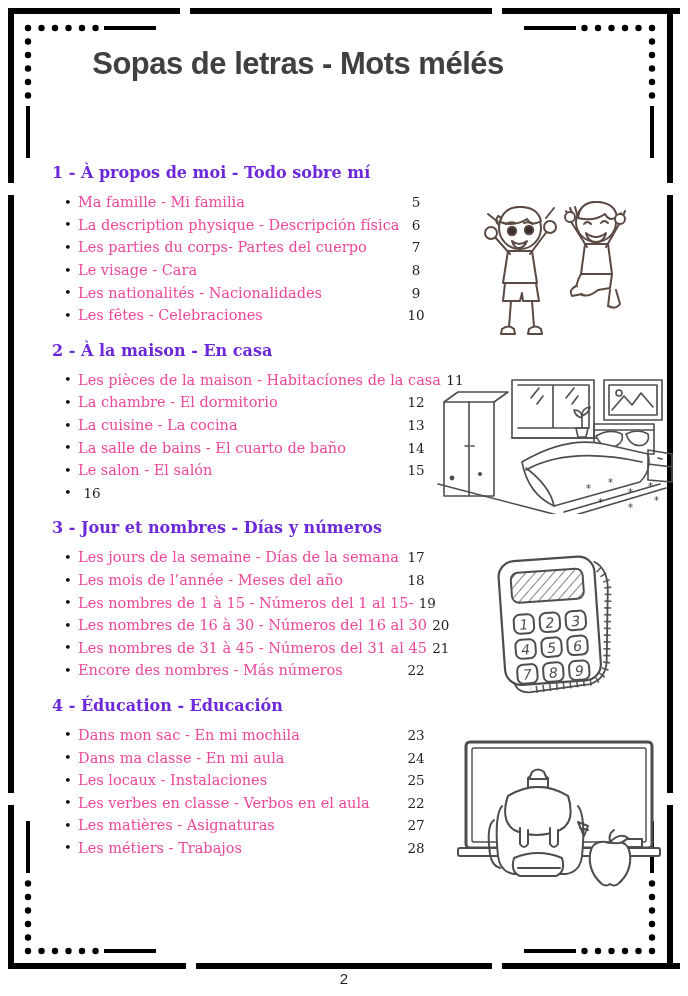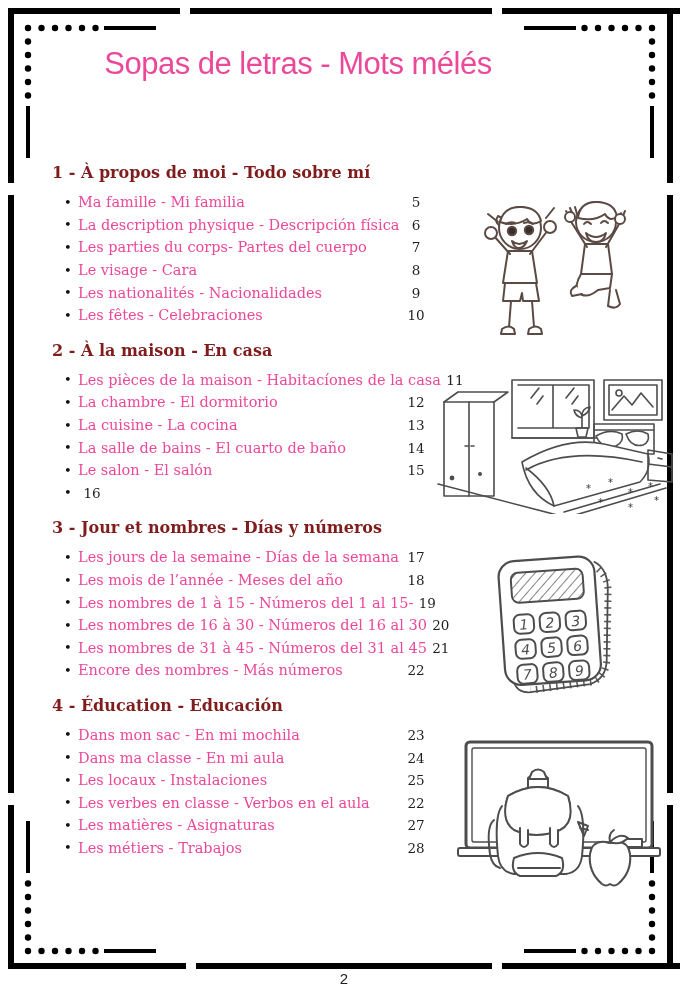--- a/index.html
+++ b/index.html
@@ -5,27 +5,27 @@
   html,body{margin:0;padding:0;}
   body{
     width:688px;height:996px;position:relative;background:#ffffff;
     font-family:"DejaVu Serif","Liberation Serif",serif;color:#1c1c1c;
     overflow:hidden;
   }
   .frame-svg{position:absolute;left:0;top:0;width:688px;height:996px;pointer-events:none;}
   .page-title{
     position:absolute;left:0;top:46px;width:596px;text-align:center;
     font-family:"Liberation Sans","DejaVu Sans",sans-serif;
-    font-weight:400;font-size:31px;letter-spacing:-0.5px;color:#ec4899;
+    font-weight:700;font-size:31px;letter-spacing:-0.5px;color:#404040;
   }
   .toc{position:absolute;left:52px;top:163px;width:378px;}
   .toc-section{margin:0 0 14px 0;}
   .toc-section h2{
     margin:0 0 8px 0;font-size:16px;line-height:20px;font-weight:700;
-    font-family:"DejaVu Serif","Liberation Serif",serif;color:#7f1d1d;
+    font-family:"DejaVu Serif","Liberation Serif",serif;color:#6d28d9;
   }
   .toc-row{display:flex;align-items:center;height:22.6px;padding-left:12px;}
   .toc-bullet{width:14px;font-size:13px;color:#111;flex:0 0 auto;}
   .toc-label{flex:1 1 auto;font-size:14.5px;white-space:nowrap;color:#ec4899;}
   .toc-page{flex:0 0 28px;text-align:center;font-size:13.5px;color:#1f1f1f;}
   .illus{position:absolute;}
   .illus svg{display:block;width:100%;height:100%;}
   #illus-kids{left:458px;top:186px;width:200px;height:160px;}
   #illus-bedroom{left:436px;top:366px;width:238px;height:148px;}
   #illus-calc{left:490px;top:550px;width:145px;height:148px;}

